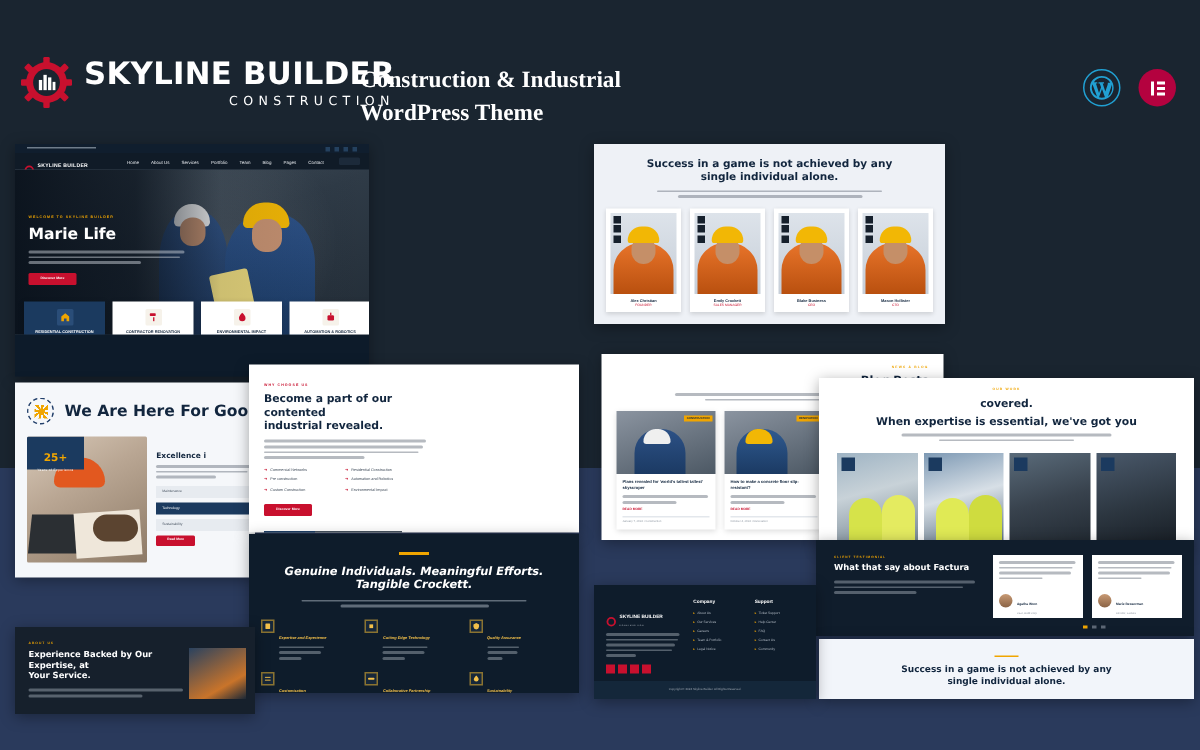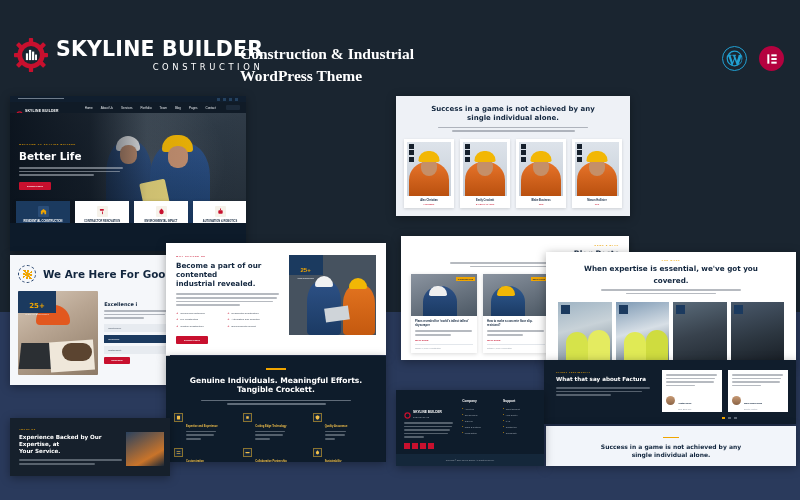--- a/index.html
+++ b/index.html
@@ -118,41 +118,41 @@
   .accord { margin-top: 5px; }
   .arow { height: 8px; background: #e7ebf0; margin-bottom: 3px; display: flex; align-items: center; padding: 0 4px; }
   .arow span { font-size: 2.3px; color: #4a5563; }
   .arow.dk { background: #1b3a5f; }
   .arow.dk span { color: #fff; }
   .subbtn { width: 26px; height: 7px; background: #c8102e; border-radius: 1px; display: flex; align-items: center; justify-content: center; }
   .subbtn span { color: #fff; font-size: 2.2px; font-weight: 700; }
 
   
   #p3 { left: 166px; top: 243px; width: 220px; height: 112px; background: #fff; }
-  .clin { padding: 12px 10px 0 10px; display: flex; gap: 10px; }
+  .clin { padding: 12px 10px 0 10px; display: flex; gap: 10px; flex-direction: column; }
   .clleft { width: 108px; }
   .clttl { font-size: 7.2px; line-height: 1.22; color: #12263e; font-weight: 700; font-family: "DejaVu Sans", sans-serif; }
   .cllist { display: flex; flex-wrap: wrap; margin-top: 6px; }
   .cllist li { list-style: none; width: 50%; font-size: 2.5px; color: #3e4a58; margin-bottom: 3.4px; display: flex; gap: 2px; align-items: center; }
   .cllist li::before { content: "➜"; color: #c8102e; font-size: 2.6px; }
   .clright { position: relative; width: 92px; height: 80px; overflow: hidden;
     background: linear-gradient(160deg,#6e7a86 0%, #3f4a56 55%, #2b3views 100%);
     background-color: #46525f; }
   .clright .b25 { position: absolute; left: 0; top: 0; width: 34px; height: 20px; background: #1b3a5f; color: #fff; text-align: center; padding-top: 3px; z-index: 3; }
   .clright .b25 b { font-size: 6px; color: #f0a500; }
   .clright .b25 i { display: block; font-style: normal; font-size: 1.9px; margin-top: 1px; }
   .cw { position: absolute; border-radius: 38% 38% 4px 4px; }
   .cw1 { left: 18px; top: 26px; width: 34px; height: 54px; background: linear-gradient(180deg,#2d5186,#1b3a63); }
   .cw1h { position: absolute; left: 26px; top: 21px; width: 18px; height: 11px; border-radius: 9px 9px 2px 2px; background: #f1f1f1; }
   .cw2 { left: 54px; top: 30px; width: 32px; height: 50px; background: linear-gradient(180deg,#e2731f,#c4590f); }
   .cw2h { position: absolute; left: 60px; top: 23px; width: 18px; height: 11px; border-radius: 9px 9px 2px 2px; background: #f2b705; }
   .lap2 { position: absolute; left: 36px; top: 52px; width: 24px; height: 14px; background: #cfd4d9; transform: rotate(-8deg); }
 
   
-  #p4 { left: 166px; top: 356px; width: 220px; height: 106px; background: #0e1c2b; }
+  #p4 { left: 166px; top: 356px; width: 220px; height: 106px; background: #0e1c2b; font-style: italic; }
   .p4in { padding: 12px 12px 0; text-align: center; }
   .p4eye { width: 20px; height: 1.6px; background: #f0a500; margin: 0 auto 6px; }
   .p4h { color: #fff; font-size: 7.6px; line-height: 1.25; font-weight: 700; font-family: "DejaVu Sans", sans-serif; }
   .p4p { margin: 5px auto 0; width: 150px; color: #b2bcc7; }
   .p4grid { display: grid; grid-template-columns: repeat(3, 1fr); gap: 6px 4px; padding: 8px 8px 0; }
   .p4it { display: flex; gap: 3px; }
   .p4ic { width: 9px; height: 9px; border: .8px solid #8a7330; background: #16273a; flex: 0 0 9px; display: flex; align-items: center; justify-content: center; }
   .p4t { font-size: 2.6px; color: #f3c04a; font-weight: 700; margin-bottom: 2px; }
 
   
@@ -343,21 +343,21 @@
     <div class="heroimg">
       <span class="worker w1"></span>
         <span class="w1h"></span>
         <span class="w1f"></span>
       <span class="worker w2"></span>
         <span class="w2h"></span>
         <span class="w2f"></span>
       <span class="tablet"></span>
       <div class="herocopy">
         <div class="eyebrow">WELCOME TO SKYLINE BUILDER</div>
-        <div class="h1">Better Life</div>
+        <div class="h1">Marie Life</div>
         <div class="mini hp">
           <div class="fakeline" style="width:100%"></div>
             <div class="fakeline" style="width:97%"></div>
             <div class="fakeline" style="width:72%"></div>
         </div>
         <div class="redbtn">
           <span>Discover More</span>
         </div>
       </div>
       <div class="cards">
@@ -688,22 +688,22 @@
           <div class="blr">READ MORE</div>
           <div class="blmeta">October 4, 2024 • Renovation</div>
         </div>
       </div>
     </div>
   </div>
 
   <div class="panel" id="p8">
     <div class="p8in">
       <div class="p7eye">OUR WORK</div>
+      <div class="p8h">covered.</div>
       <div class="p8h">When expertise is essential, we've got you</div>
-      <div class="p8h">covered.</div>
       <div class="mini d p8p">
           <div class="fakeline" style="width:100%"></div>
           <div class="fakeline" style="width:64%;margin:0 auto"></div>
         </div>
     </div>
     <div class="exg">
       <div class="ex ex1">
           <i></i>
           <span class="vest v1"></span>
           <span class="vest v2"></span>

